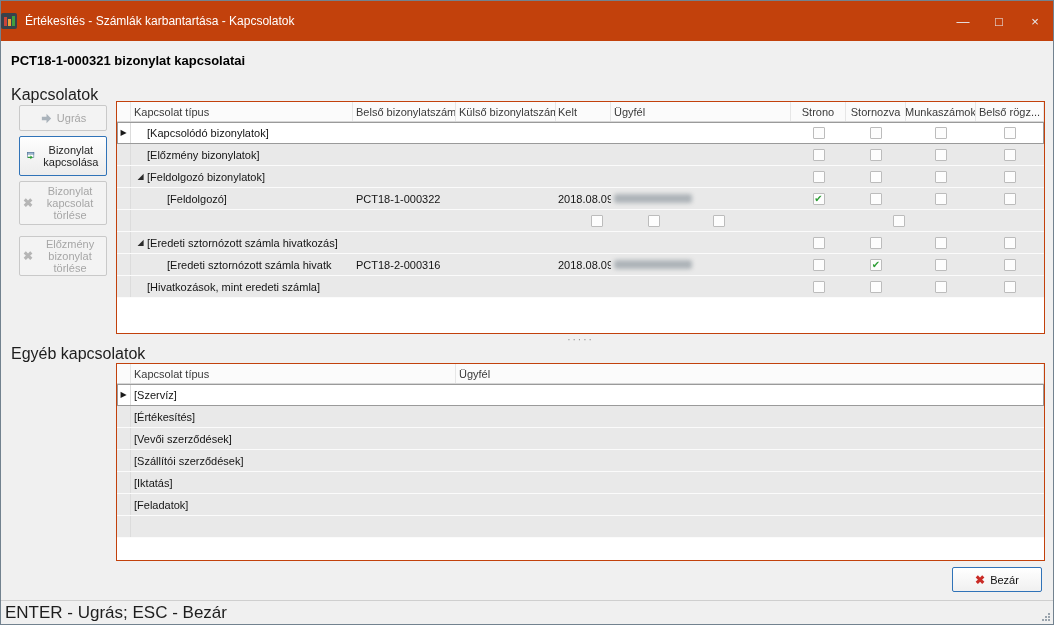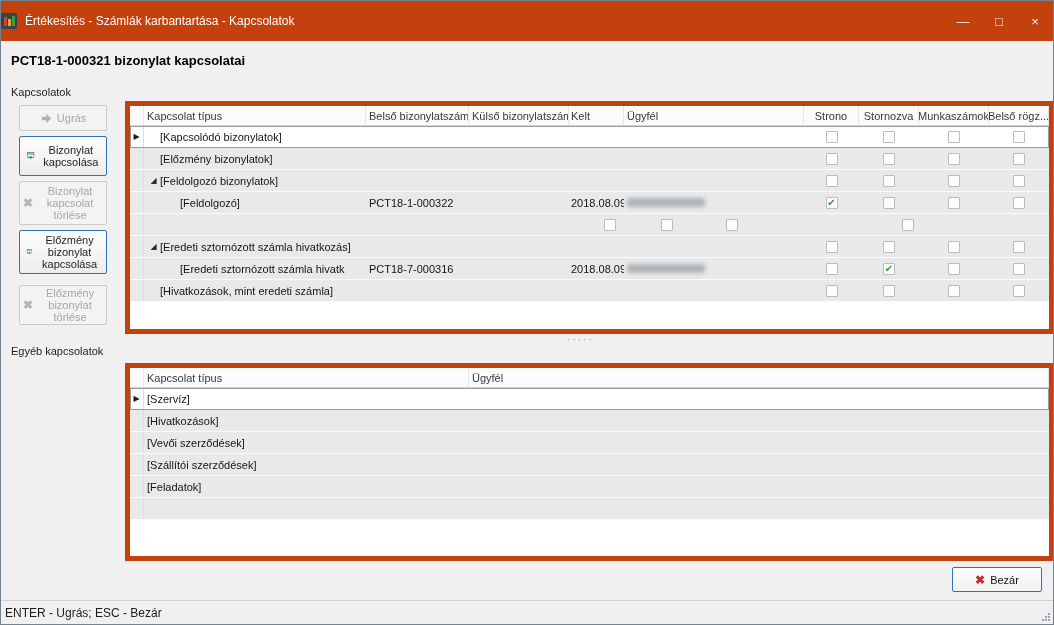--- a/index.html
+++ b/index.html
@@ -9,36 +9,36 @@
     font-family:"Liberation Sans",sans-serif;
   }
   
   .titlebar{height:40px;background:#c2410c;display:flex;align-items:center;}
   .titlebar .title{color:#ffffff;font-size:12px;margin-left:8px;flex:1;white-space:nowrap;overflow:hidden;}
   .win-btn{width:36px;height:40px;display:flex;align-items:center;justify-content:center;
     color:#e9eef3;font-size:13px;cursor:default;}
   .app-icon{width:16px;height:16px;flex:0 0 16px;}
   
   .heading{position:absolute;left:10px;top:52px;font-size:13px;font-weight:bold;color:#000;}
-  .panel-label{position:absolute;left:10px;font-size:11px;color:#1d1d1d;}
+  .panel-label{position:absolute;left:10px;font-size:16px;color:#1d1d1d;}
   #lbl-kapcsolatok{top:85px;}
   #lbl-egyeb{top:344px;}
   
   .btn-col{position:absolute;left:18px;top:104px;width:88px;display:flex;flex-direction:column;gap:5px;}
   .sbtn{box-sizing:border-box;width:88px;border:1px solid #b3b3b3;border-radius:2px;
     background:linear-gradient(#fefefe,#ececec);display:flex;align-items:center;justify-content:center;
     gap:4px;font-size:11px;color:#1e1e1e;padding:2px 3px;text-align:center;line-height:12px;cursor:default;}
   .sbtn.primary{border-color:#3073b8;padding-left:6px;}
   .sbtn.disabled{color:#a6a6a6;background:#f3f3f3;border-color:#c9c9c9;}
   .h26{height:26px;} .h40{height:40px;} .h44{height:44px;}
   .mt6{margin-top:6px;}
   .x-gray{color:#b5b5b5;font-size:12px;font-weight:bold;}
   .x-red{color:#c92b26;font-size:12px;font-weight:bold;}
   
-  .grid{position:absolute;background:#fff;border:5px solid #c2410c;box-sizing:border-box;font-size:11px;margin-left:9px;}
+  .grid{position:absolute;background:#fff;border:1px solid #c2410c;box-sizing:border-box;font-size:11px;}
   #main-grid{left:115px;top:100px;width:929px;height:233px;}
   #second-grid{left:115px;top:362px;width:929px;height:198px;}
   .g-header{display:flex;height:19px;background:#fbfbfb;border-bottom:1px solid #d6d6d6;color:#3a3a3a;}
   .g-header .cell{border-right:1px solid #e6e6e6;}
   .cell{display:flex;align-items:center;padding:0 3px;box-sizing:border-box;overflow:hidden;white-space:nowrap;}
   .g-row{display:flex;height:21px;background:#e9e9e9;border-bottom:1px solid #fbfbfb;color:#141414;}
   .g-row.selected{background:#ffffff;outline:1px solid #9a9a9a;outline-offset:-1px;position:relative;z-index:1;}
   .c-ind{width:14px;flex:0 0 14px;padding:0;justify-content:center;border-right:1px solid #dcdcdc;}
   .cur{font-size:8px;color:#1a1a1a;line-height:1;}
   .exp{width:13px;flex:0 0 13px;font-size:8px;color:#2a2a2a;text-align:center;display:inline-block;line-height:1;}
@@ -60,21 +60,21 @@
   .checkbox.checked::after{content:"✔";}
   .redact{display:inline-block;width:78px;height:9px;background:#9aa2a8;filter:blur(2px);border-radius:2px;opacity:.75;}
   
   #splitter{position:absolute;left:115px;top:334px;width:929px;height:9px;display:flex;align-items:center;
     justify-content:center;color:#8f8f8f;font-size:10px;letter-spacing:2px;line-height:4px;cursor:row-resize;}
   
   #close-btn{position:absolute;right:11px;top:566px;width:90px;height:25px;box-sizing:border-box;
     border:1px solid #3073b8;background:linear-gradient(#ffffff,#f0f0f0);border-radius:2px;
     display:flex;align-items:center;justify-content:center;gap:5px;font-size:11px;color:#111;cursor:default;}
   #statusbar{position:absolute;left:0;right:0;bottom:0;height:24px;border-top:1px solid #cfcfcf;background:#f0f0f0;
-    display:flex;align-items:center;padding-left:4px;font-size:12px;color:#1d1d1d;box-sizing:border-box;}
+    display:flex;align-items:center;padding-left:4px;font-size:17px;color:#1d1d1d;box-sizing:border-box;}
   .grip{position:absolute;right:2px;bottom:2px;}
 </style>
 </head>
 <body>
 
 <div class="window">
 
   <div class="titlebar">
     <svg class="app-icon" viewBox="0 0 16 16">
       <rect x="0" y="0" width="16" height="16" rx="2" fill="#37424b"></rect>
@@ -104,28 +104,20 @@
         <rect x="2.5" y="1.5" width="10" height="8" fill="#ffffff" stroke="#5b7c9e"></rect>
         <rect x="2.5" y="1.5" width="10" height="2.5" fill="#aac4dd" stroke="#5b7c9e"></rect>
         <path d="M7 6v2H3v2h4v2l4-3z" fill="#2e9e36"></path>
       </svg>
       <span>Bizonylat kapcsolása</span>
     </div>
     <div class="sbtn disabled h44">
       <span class="x-gray">✖</span>
       <span>Bizonylat kapcsolat törlése</span>
     </div>
-    <div class="sbtn primary h44">
-      <svg width="14" height="14" viewBox="0 0 14 14">
-        <rect x="2.5" y="1.5" width="10" height="8" fill="#ffffff" stroke="#5b7c9e"></rect>
-        <rect x="2.5" y="1.5" width="10" height="2.5" fill="#aac4dd" stroke="#5b7c9e"></rect>
-        <path d="M7 6v2H3v2h4v2l4-3z" fill="#2e9e36"></path>
-      </svg>
-      <span>Előzmény bizonylat kapcsolása</span>
-    </div>
     <div class="sbtn disabled h40 mt6">
       <span class="x-gray">✖</span>
       <span>Előzmény bizonylat törlése</span>
     </div>
   </div>
 
   <div class="grid" id="main-grid">
     <div class="g-header">
       <div class="cell c-ind"></div>
       <div class="cell c-type">Kapcsolat típus</div>
@@ -284,21 +276,21 @@
         </div>
     </div>
 
     <div class="g-row">
       <div class="cell c-ind"></div>
       <div class="cell c-type">
           <span class="exp"></span>
           <span class="indent"></span>
           <span>[Eredeti sztornózott számla hivatk</span>
         </div>
-      <div class="cell c-belso">PCT18-7-000316</div>
+      <div class="cell c-belso">PCT18-2-000316</div>
       <div class="cell c-kulso"></div>
       <div class="cell c-kelt">2018.08.09.</div>
       <div class="cell c-ugyfel">
           <span class="redact"></span>
         </div>
       <div class="cell c-strono">
           <span class="checkbox"></span>
         </div>
       <div class="cell c-stornozva">
           <span class="checkbox checked"></span>
@@ -351,33 +343,39 @@
     <div class="g-row selected">
       <div class="cell c-ind">
           <span class="cur">▶</span>
         </div>
       <div class="cell c2-type">[Szervíz]</div>
       <div class="cell c2-azon"></div>
         <div class="cell c2-ugyfel"></div>
     </div>
     <div class="g-row">
       <div class="cell c-ind"></div>
-      <div class="cell c2-type">[Hivatkozások]</div>
+      <div class="cell c2-type">[Értékesítés]</div>
       <div class="cell c2-azon"></div>
         <div class="cell c2-ugyfel"></div>
     </div>
     <div class="g-row">
       <div class="cell c-ind"></div>
       <div class="cell c2-type">[Vevői szerződések]</div>
       <div class="cell c2-azon"></div>
         <div class="cell c2-ugyfel"></div>
     </div>
     <div class="g-row">
       <div class="cell c-ind"></div>
       <div class="cell c2-type">[Szállítói szerződések]</div>
+      <div class="cell c2-azon"></div>
+        <div class="cell c2-ugyfel"></div>
+    </div>
+    <div class="g-row">
+      <div class="cell c-ind"></div>
+      <div class="cell c2-type">[Iktatás]</div>
       <div class="cell c2-azon"></div>
         <div class="cell c2-ugyfel"></div>
     </div>
     <div class="g-row">
       <div class="cell c-ind"></div>
       <div class="cell c2-type">[Feladatok]</div>
       <div class="cell c2-azon"></div>
         <div class="cell c2-ugyfel"></div>
     </div>
     <div class="g-row">

